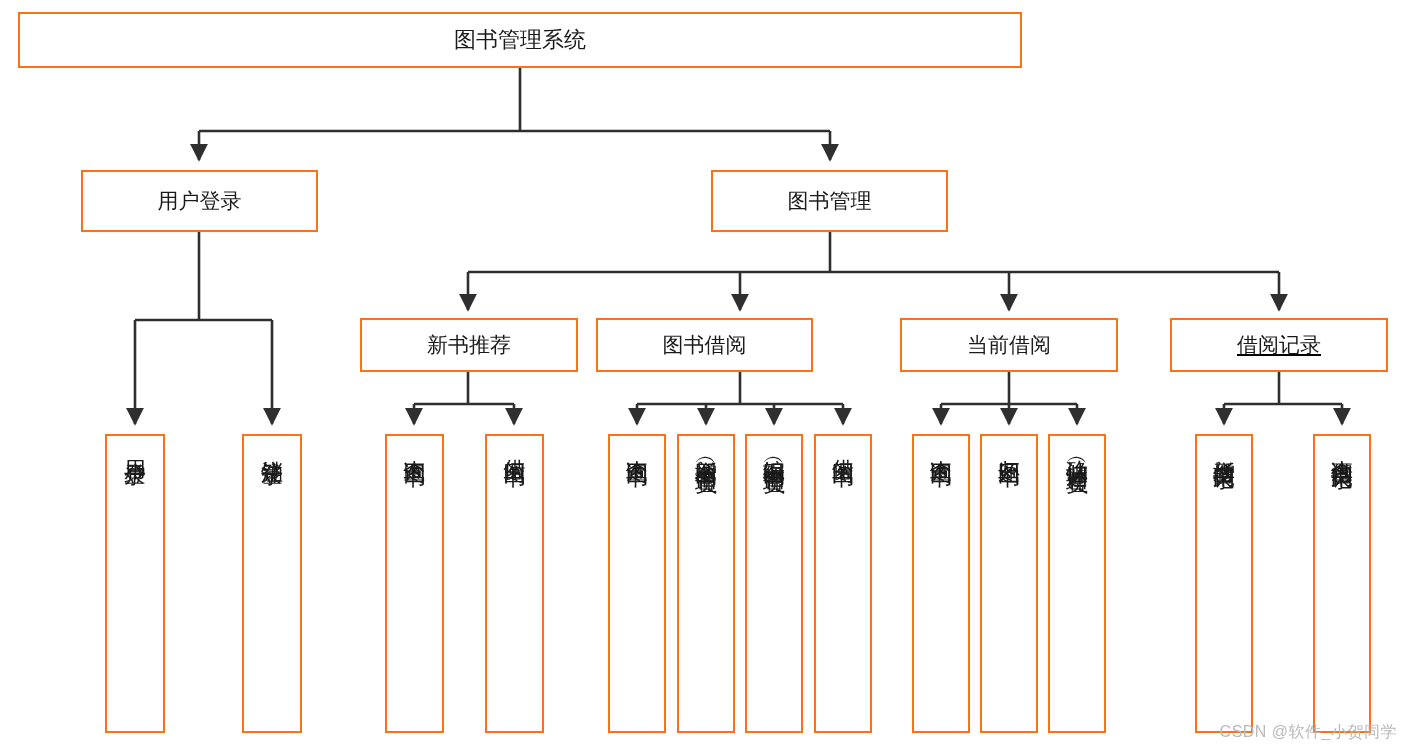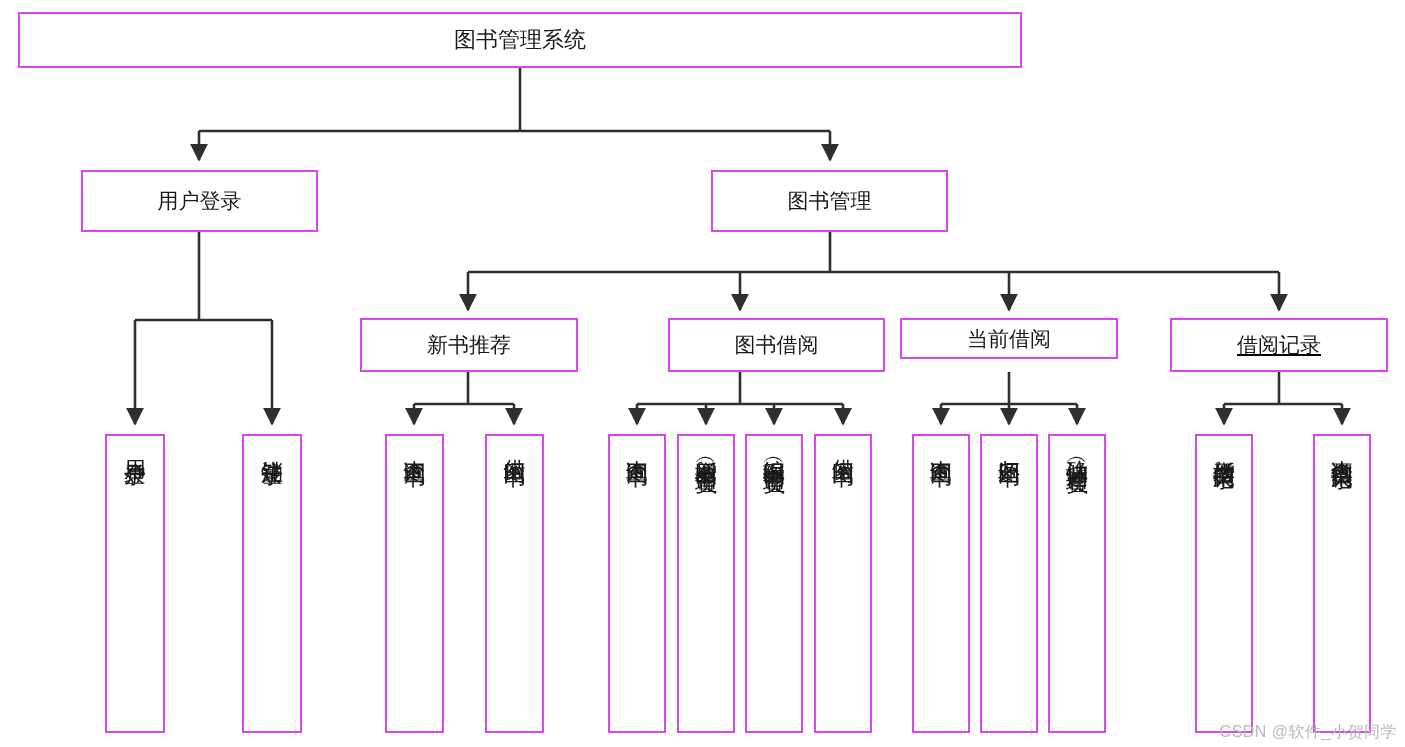--- a/index.html
+++ b/index.html
@@ -22,21 +22,21 @@
     position: absolute;
     left: 0;
     top: 0;
     width: 1405px;
     height: 747px;
   }
   .node {
     position: absolute;
     box-sizing: border-box;
     background: #ffffff;
-    border: 2px solid #d946ef;
+    border: 2px solid #f97316;
     display: flex;
     align-items: center;
     justify-content: center;
     overflow: hidden;
   }
   .node-label {
     color: #1a1a1a;
     text-align: center;
     line-height: 1.12;
     white-space: nowrap;
@@ -134,25 +134,25 @@
   </div>
 
   <div class="node horiz" style="left:360px; top:318px; width:218px; height:54px;">
     <span class="node-label">新书推荐</span>
   </div>
 
   <div class="node horiz" style="left:711px; top:170px; width:237px; height:62px;">
     <span class="node-label">图书管理</span>
   </div>
 
-  <div class="node horiz" style="left:668px; top:318px; width:217px; height:54px;">
+  <div class="node horiz" style="left:596px; top:318px; width:217px; height:54px;">
     <span class="node-label">图书借阅</span>
   </div>
 
-  <div class="node horiz" style="left:900px; top:318px; width:218px; height:41px;">
+  <div class="node horiz" style="left:900px; top:318px; width:218px; height:54px;">
     <span class="node-label">当前借阅</span>
   </div>
 
   <div class="node horiz" style="left:1170px; top:318px; width:218px; height:54px;text-decoration:underline;">
     <span class="node-label">借阅记录</span>
   </div>
 
   <div class="node vert" style="left:105px; top:434px; width:60px; height:299px;">
     <span class="node-label">用户登录</span>
   </div>

